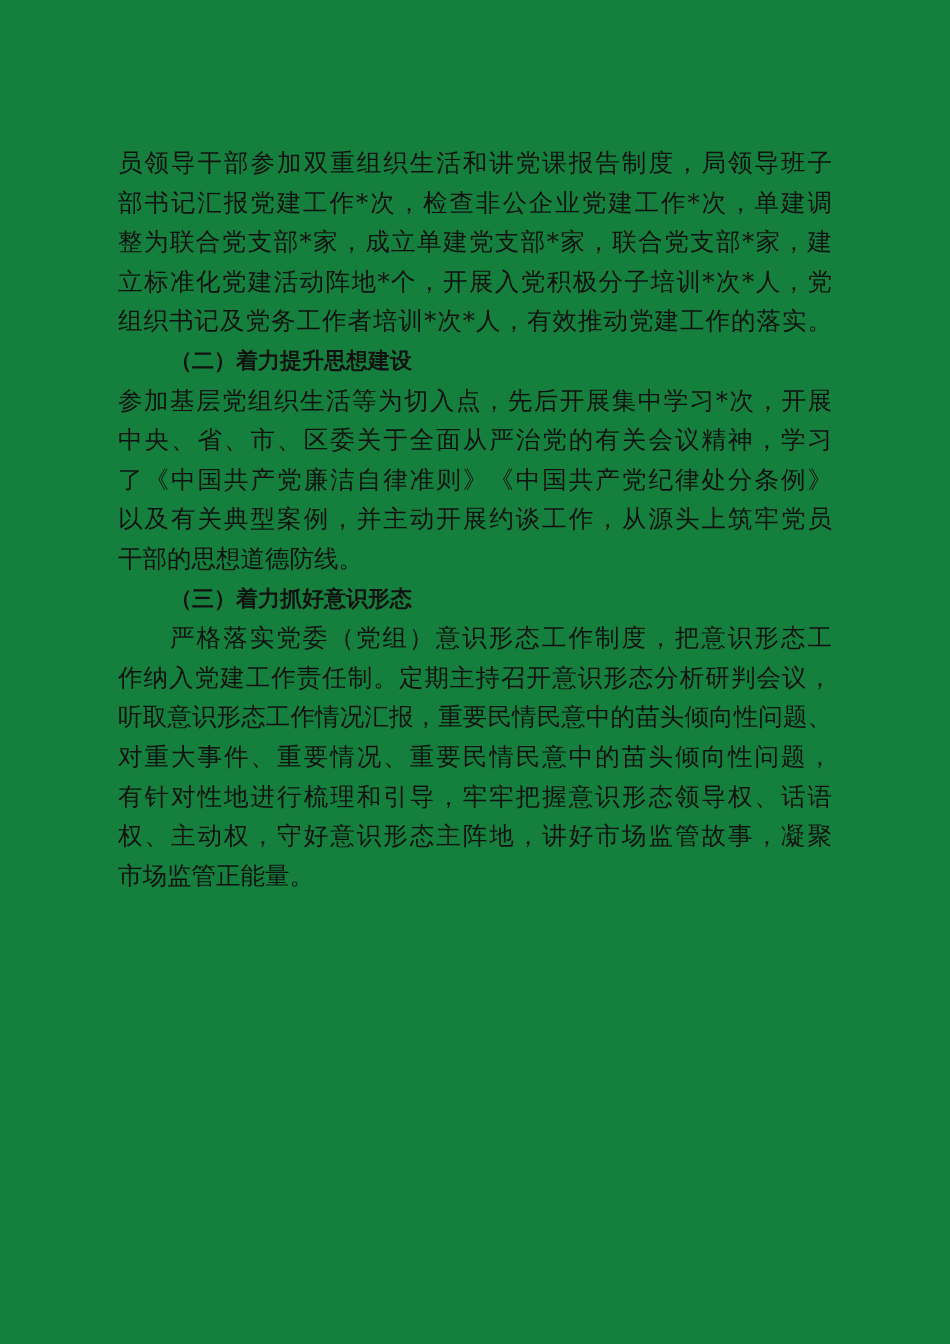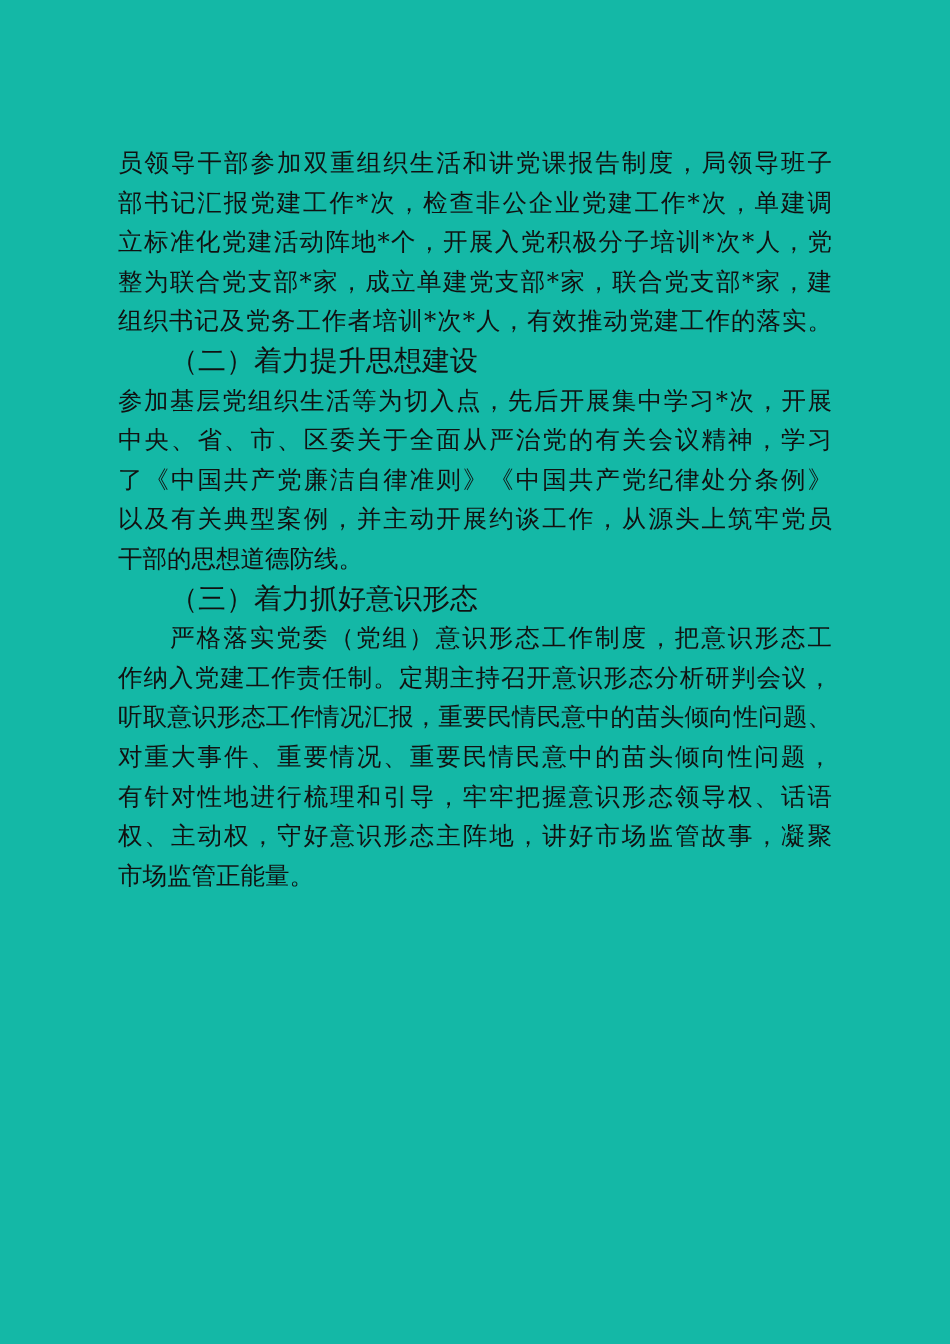--- a/index.html
+++ b/index.html
@@ -1,53 +1,54 @@
 <!DOCTYPE html>
 <html><head>
 <meta charset="utf-8">
 <style>
   html, body { margin: 0; padding: 0; background: #ffffff; }
   body { width: 950px; height: 1344px; position: relative; overflow: hidden; }
-  .page { position: absolute; left: 0; top: 0; width: 950px; height: 1344px; background: #14b8a6; }
+  .page { position: absolute; left: 0; top: 0; width: 950px; height: 1344px; background: #15803d; }
   .content { position: absolute; left: 118px; top: 143px; width: 714px; }
   .line {
     font-family: "DejaVu Serif", "Liberation Serif", serif;
     font-size: 24.5px;
     color: #111111;
     height: 39.6px;
     line-height: 39.6px;
     white-space: nowrap;
     text-align: justify;
     text-align-last: justify;
     letter-spacing: 0;
   }
   .line.last { text-align-last: left; }
   .line.indent { padding-left: 52px; }
   .heading {
     font-family: "DejaVu Sans", "Liberation Sans", sans-serif;
-    font-size: 28px;
+    font-size: 22px;
     color: #111111;
     height: 39.6px;
     line-height: 39.6px;
     padding-left: 52px;
     white-space: nowrap;
     text-align-last: left;
+    font-weight: bold;
   }
 </style>
 </head>
 <body>
 
 <div class="page">
   <div class="content">
 
     <div>
       <div class="line">员领导干部参加双重组织生活和讲党课报告制度，局领导班子</div>
       <div class="line">部书记汇报党建工作*次，检查非公企业党建工作*次，单建调</div>
+      <div class="line">整为联合党支部*家，成立单建党支部*家，联合党支部*家，建</div>
       <div class="line">立标准化党建活动阵地*个，开展入党积极分子培训*次*人，党</div>
-      <div class="line">整为联合党支部*家，成立单建党支部*家，联合党支部*家，建</div>
       <div class="line">组织书记及党务工作者培训*次*人，有效推动党建工作的落实。</div>
     </div>
 
     <div class="heading">（二）着力提升思想建设</div>
     <div>
       <div class="line">参加基层党组织生活等为切入点，先后开展集中学习*次，开展</div>
       <div class="line">中央、省、市、区委关于全面从严治党的有关会议精神，学习</div>
       <div class="line">了《中国共产党廉洁自律准则》《中国共产党纪律处分条例》</div>
       <div class="line">以及有关典型案例，并主动开展约谈工作，从源头上筑牢党员</div>
       <div class="line last">干部的思想道德防线。</div>

